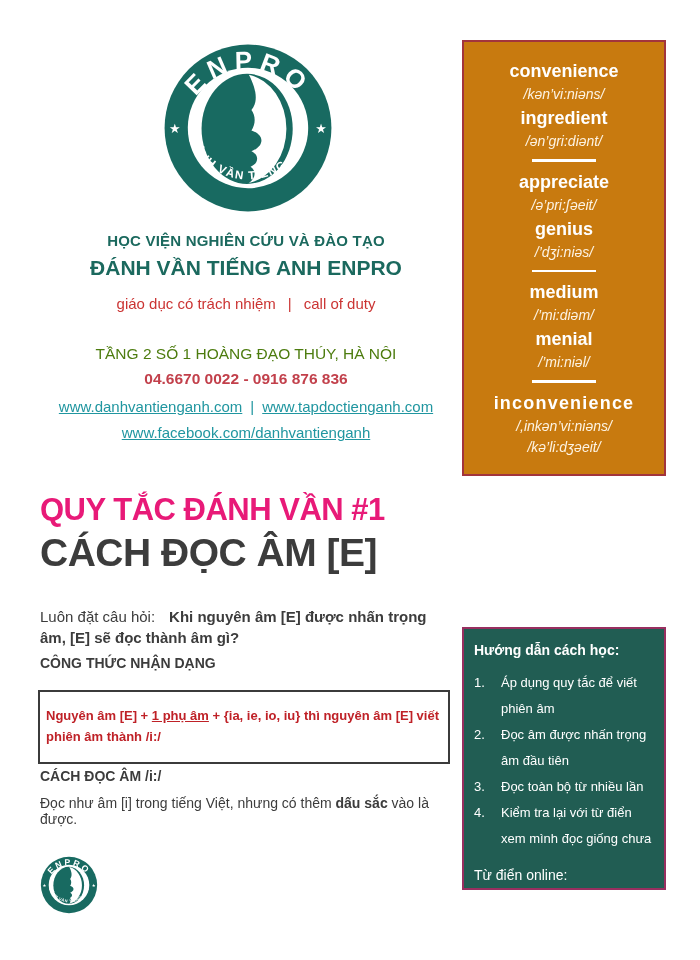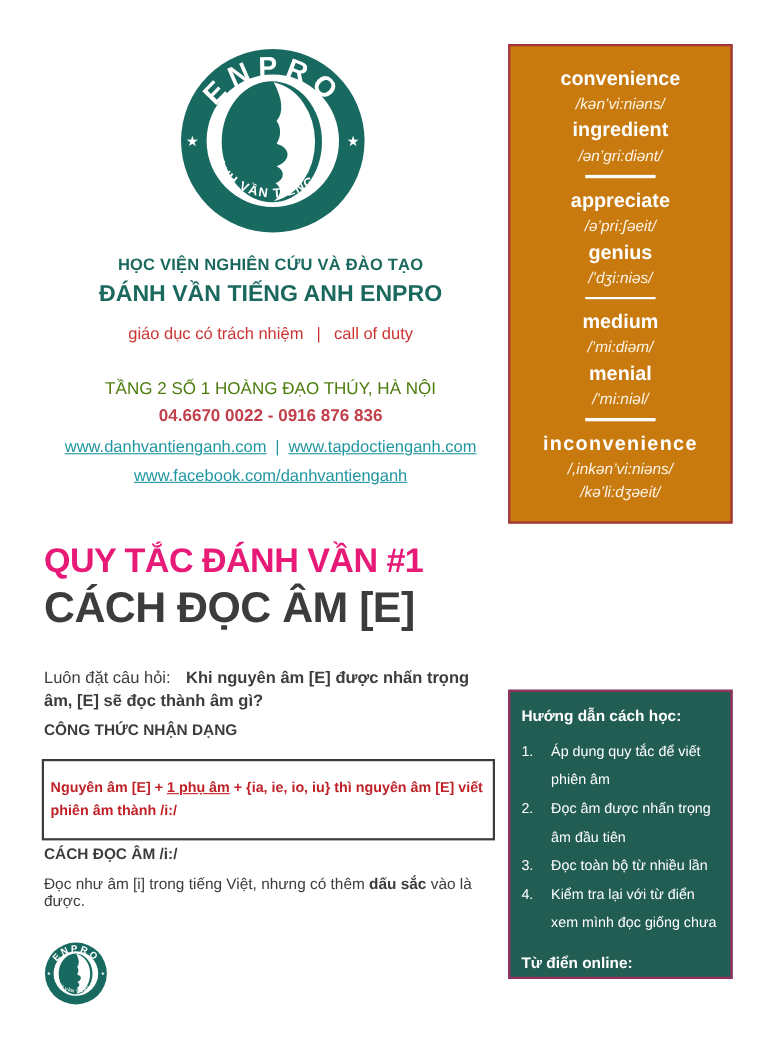--- a/index.html
+++ b/index.html
@@ -43,21 +43,21 @@
   .vword.alt{letter-spacing:1.2px;}
   .vipa{font-size:14px;font-style:italic;color:#fdf3e3;line-height:1.5;}
   .vdivider{width:64px;height:2.5px;background:#ffffff;margin:6px 0;}
 
   
   .guide-panel{left:462px;top:627px;width:204px;height:263px;box-sizing:border-box;
                background:#215d53;border:2px solid #982f60;color:#ffffff;
                padding:13px 10px;font-size:13px;}
   .guide-title{font-size:14px;font-weight:bold;margin-bottom:12px;}
   .guide-step{display:grid;grid-template-columns:27px 1fr;line-height:2;}
-  .dict-label{font-size:14px;font-weight:bold;margin-top:10px;line-height:1.9;}
+  .dict-label{font-size:14px;font-weight:normal;margin-top:10px;line-height:1.9;}
   .dict-url{font-size:12.3px;letter-spacing:-.2px;line-height:1.7;color:#ffffff;text-decoration:none;padding-left:10px;}
 
   
   .logo-large{left:162px;top:42px;width:172px;height:172px;}
   .logo-small{left:40px;top:856px;width:58px;height:58px;}
 </style>
 </head>
 <body>
 
 <div id="page">

